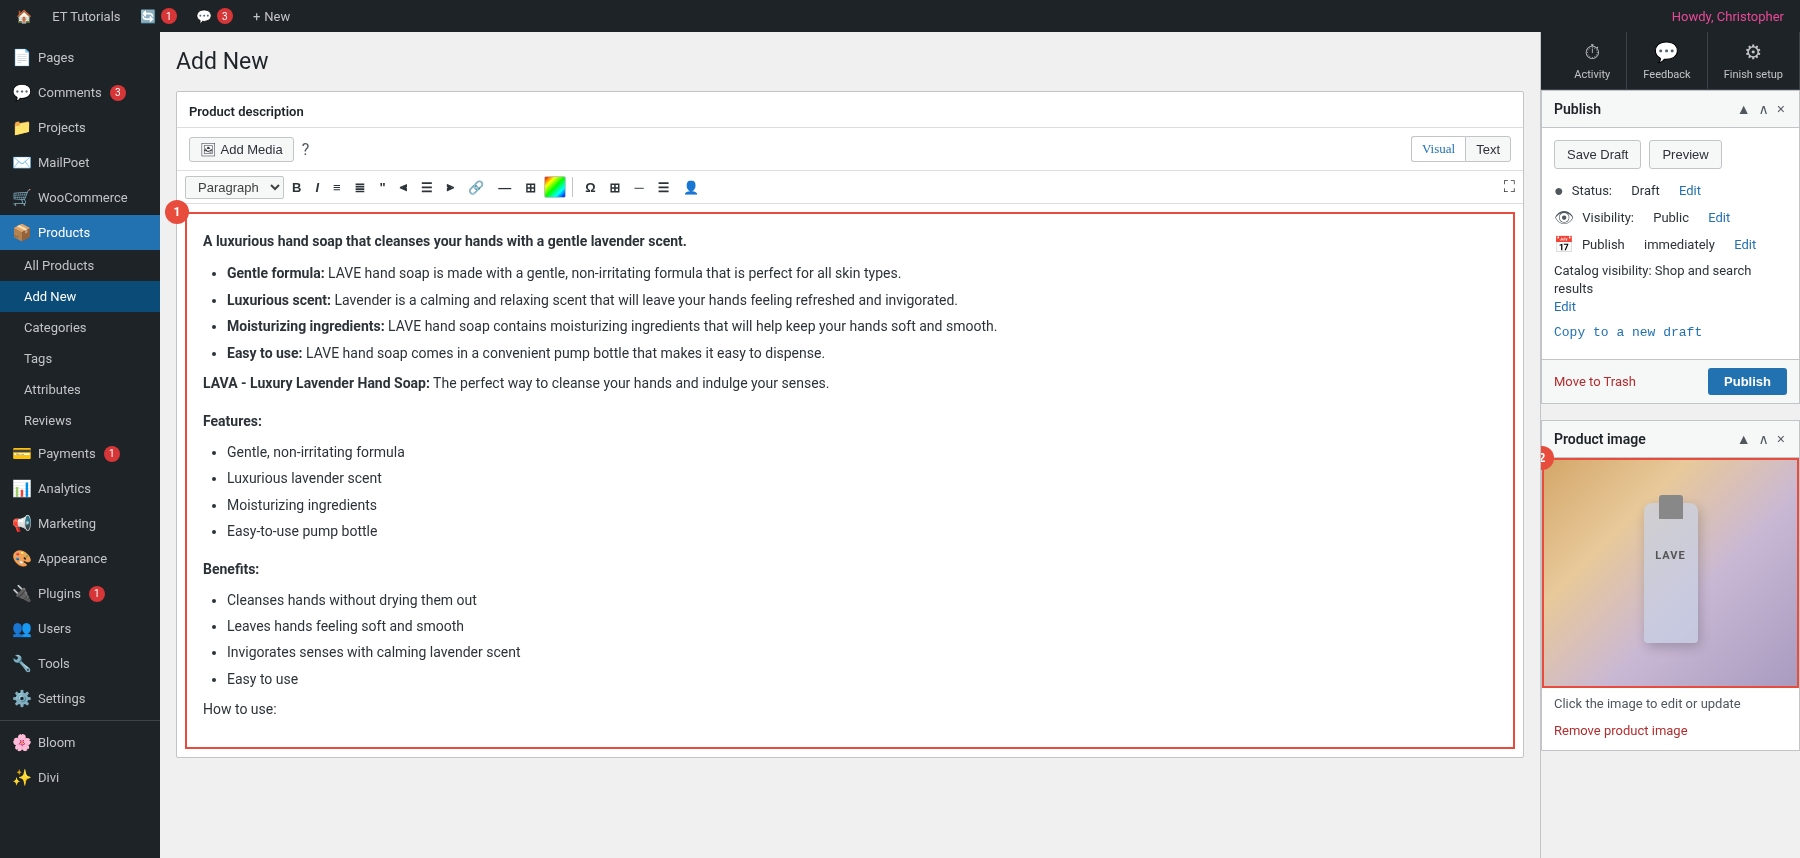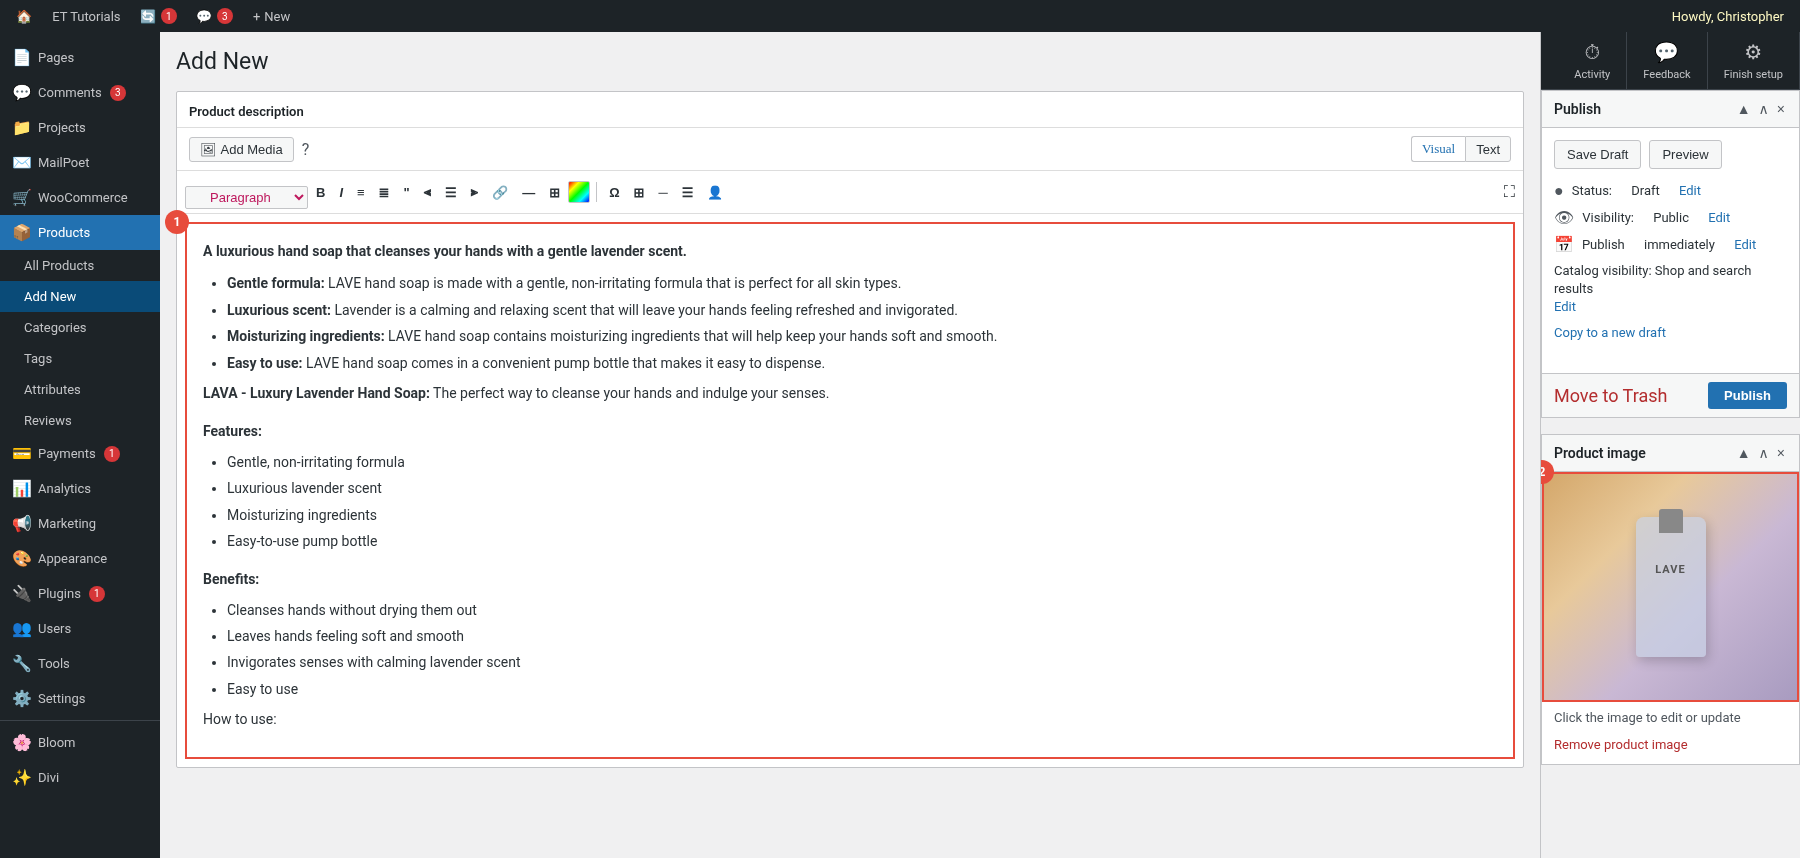--- a/index.html
+++ b/index.html
@@ -16,21 +16,21 @@
       flex-shrink: 0;
       gap: 4px;
       font-size: 13px;
     }
     .admin-bar-item {
       display: flex; align-items: center; gap: 4px;
       padding: 0 8px; height: 32px; color: #c3c4c7;
       cursor: pointer; white-space: nowrap;
     }
     .admin-bar-spacer { flex: 1; }
-    .admin-bar-right { color: #fef9c3; padding: 0 8px; }
+    .admin-bar-right { color: #ec4899; padding: 0 8px; }
     .badge {
       background: #d63638;
       color: #fff;
       border-radius: 50%;
       font-size: 10px;
       min-width: 16px;
       height: 16px;
       display: inline-flex;
       align-items: center;
       justify-content: center;
@@ -135,26 +135,25 @@
       padding: 3px 5px;
       cursor: pointer;
       border-radius: 2px;
       font-size: 13px;
       color: #2c3338;
       font-weight: bold;
     }
     .tb-select {
       border: 1px solid #c3c4c7;
       background: #f6f7f7;
-      padding: 2px 20px;
+      padding: 2px 8px;
       font-size: 13px;
       border-radius: 2px;
-      color: #be185d;
-      cursor: pointer;
-      margin-top: 11px;
+      color: #404040;
+      cursor: pointer;
     }
     .tb-divider { width: 1px; background: #c3c4c7; height: 20px; margin: 0 4px; }
     .tb-color-btn {
       width: 22px; height: 22px;
       border: 1px solid #c3c4c7;
       border-radius: 2px;
       background: linear-gradient(135deg, #f00 0%, #ff0 25%, #0f0 50%, #0ff 75%, #00f 100%);
       cursor: pointer;
     }
     .fullscreen-btn {
@@ -282,35 +281,35 @@
     .catalog-visibility {
       font-size: 13px; color: #2c3338; margin-bottom: 8px; line-height: 1.4;
     }
     .panel-footer {
       display: flex; align-items: center; justify-content: space-between;
       padding: 8px 12px;
       border-top: 1px solid #c3c4c7;
       background: #f6f7f7;
     }
     .move-trash-link {
-      color: #b32d2e; text-decoration: none; font-size: 18px; cursor: pointer;
+      color: #b32d2e; text-decoration: none; font-size: 13px; cursor: pointer;
     }
     .publish-btn {
       background: #2271b1;
       color: #fff;
       border: none;
       border-radius: 3px;
       padding: 6px 16px;
       font-size: 13px;
       font-weight: 600;
       cursor: pointer;
     }
     .copy-draft-link {
       color: #2271b1; text-decoration: none; font-size: 13px; cursor: pointer;
-      display: block; margin-bottom: 21px;
+      display: block; margin-bottom: 7px; font-family: Liberation Mono, monospace;
     }
 
     
     .product-image-panel {
       background: #fff;
       border: 1px solid #c3c4c7;
       position: relative;
     }
     .product-image-wrapper {
       position: relative;
@@ -319,21 +318,21 @@
     .fake-product-img {
       width: 100%;
       height: 230px;
       background: linear-gradient(135deg, #d4a76a 0%, #e8c99a 30%, #c9b8d4 60%, #a89bc0 100%);
       display: flex; align-items: center; justify-content: center;
       border: 2px solid #e74c3c;
       position: relative;
       overflow: hidden;
     }
     .fake-product-bottle {
-      width: 70px; height: 140px;
+      width: 54px; height: 140px;
       background: rgba(200, 210, 230, 0.7);
       border-radius: 8px 8px 4px 4px;
       display: flex; flex-direction: column; align-items: center;
       position: relative;
       box-shadow: 2px 4px 12px rgba(0,0,0,0.2);
     }
     .fake-product-cap {
       width: 24px; height: 24px;
       background: #888;
       border-radius: 3px 3px 0 0;

